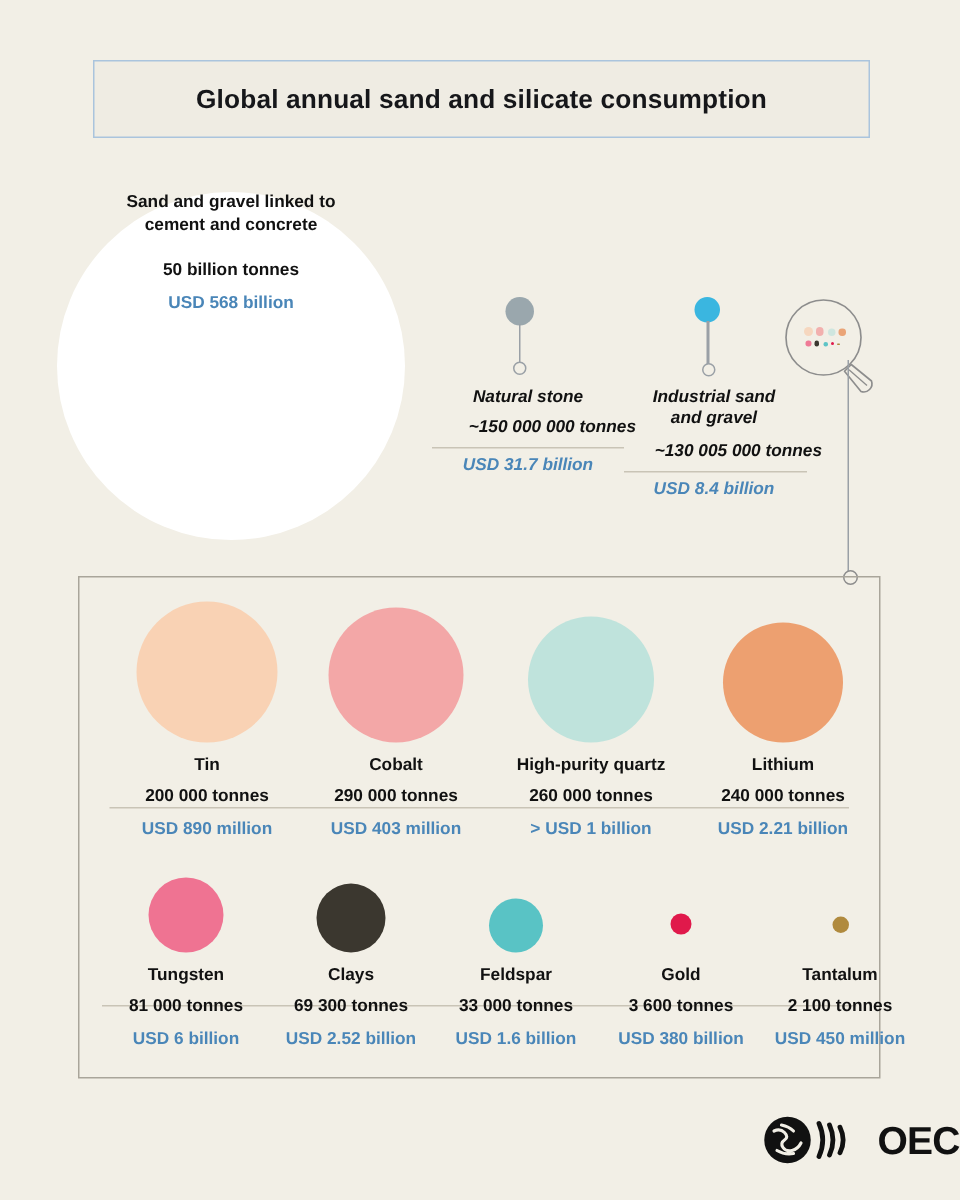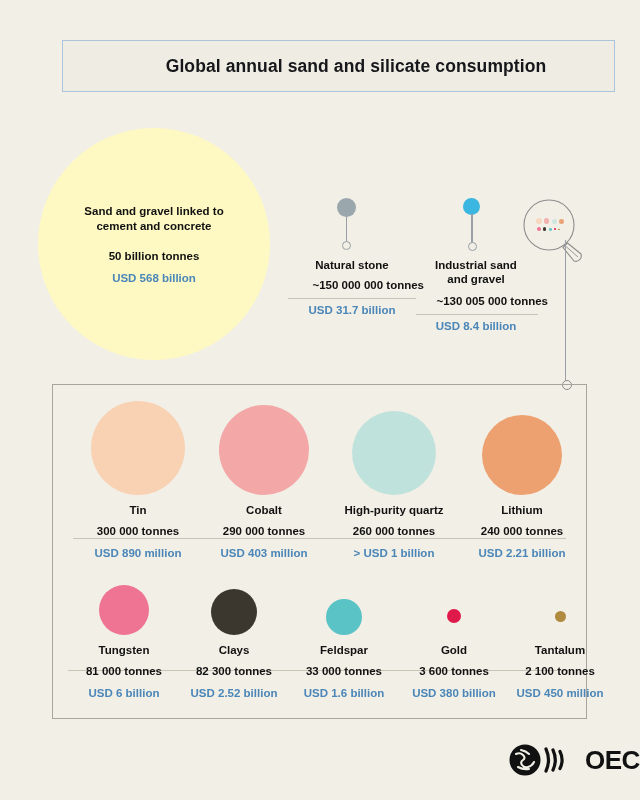--- a/index.html
+++ b/index.html
@@ -11,40 +11,40 @@
     position:relative;
     overflow:hidden;
   }
   .stage{position:absolute;left:0;top:0;width:640px;height:800px;}
 
   
   .title-box{
     position:absolute;left:62px;top:40px;width:516px;height:50px;
     border:1px solid #aac4dd;
     background:#efece3;
-    display:flex;align-items:center;justify-content:center;padding-left:35px;
+    display:flex;align-items:center;justify-content:center;
   }
   .title-text{
     font-size:17.5px;font-weight:bold;letter-spacing:.1px;color:#16171a;
   }
 
   
   .big-circle{
     position:absolute;left:38px;top:128px;width:232px;height:232px;
     border-radius:50%;
-    background:#fef9c3;
-    display:flex;flex-direction:column;align-items:center;justify-content:center;
+    background:#ffffff;
+    display:flex;flex-direction:column;align-items:center;justify-content:flex-start;
     text-align:center;
   }
   .big-head{font-size:11.5px;font-weight:bold;line-height:15px;color:#111;}
   .big-sub{font-size:11.5px;font-weight:bold;margin-top:16px;color:#111;}
   .big-usd{font-size:11.5px;font-weight:bold;margin-top:10px;color:#4a86b8;}
 
   
-  .pin-group{position:absolute;}
+  .pin-group{position:absolute;font-style:italic;}
   .pin-dot{position:absolute;border-radius:50%;}
   .pin-stem{position:absolute;width:1.5px;background:#9aa0a6;}
   .pin-end{
     position:absolute;width:7px;height:7px;border-radius:50%;
     background:#f2efe6;border:1.2px solid #9aa0a6;
   }
   .pin-label{
     position:absolute;text-align:center;font-size:11.5px;font-weight:bold;
     line-height:14px;color:#111;
   }
@@ -151,21 +151,21 @@
   <div class="panel">
 
     <div class="grid-row" style="top:12px;height:160px;">
       <span class="row-rule" style="left:20px;top:141px;width:493px;"></span>
 
       <div class="cell" style="left:22px;top:0;width:126px;">
         <div class="cell-bubble-wrap" style="height:98px;">
           <span class="bubble" style="width:94px;height:94px;background:#f9d2b4;"></span>
         </div>
         <div class="cell-name">Tin</div>
-        <div class="cell-tonnes">300 000 tonnes</div>
+        <div class="cell-tonnes">200 000 tonnes</div>
         <div class="cell-usd">USD 890 million</div>
       </div>
 
       <div class="cell" style="left:148px;top:0;width:126px;">
         <div class="cell-bubble-wrap" style="height:98px;">
           <span class="bubble" style="width:90px;height:90px;background:#f3a7a7;"></span>
         </div>
         <div class="cell-name">Cobalt</div>
         <div class="cell-tonnes">290 000 tonnes</div>
         <div class="cell-usd">USD 403 million</div>
@@ -200,21 +200,21 @@
         <div class="cell-name">Tungsten</div>
         <div class="cell-tonnes">81 000 tonnes</div>
         <div class="cell-usd">USD 6 billion</div>
       </div>
 
       <div class="cell" style="left:126px;top:0;width:110px;">
         <div class="cell-bubble-wrap" style="height:54px;">
           <span class="bubble" style="width:46px;height:46px;background:#3b372f;"></span>
         </div>
         <div class="cell-name">Clays</div>
-        <div class="cell-tonnes">82 300 tonnes</div>
+        <div class="cell-tonnes">69 300 tonnes</div>
         <div class="cell-usd">USD 2.52 billion</div>
       </div>
 
       <div class="cell" style="left:236px;top:0;width:110px;">
         <div class="cell-bubble-wrap" style="height:54px;">
           <span class="bubble" style="width:36px;height:36px;background:#59c3c5;"></span>
         </div>
         <div class="cell-name">Feldspar</div>
         <div class="cell-tonnes">33 000  tonnes</div>
         <div class="cell-usd">USD 1.6 billion</div>

